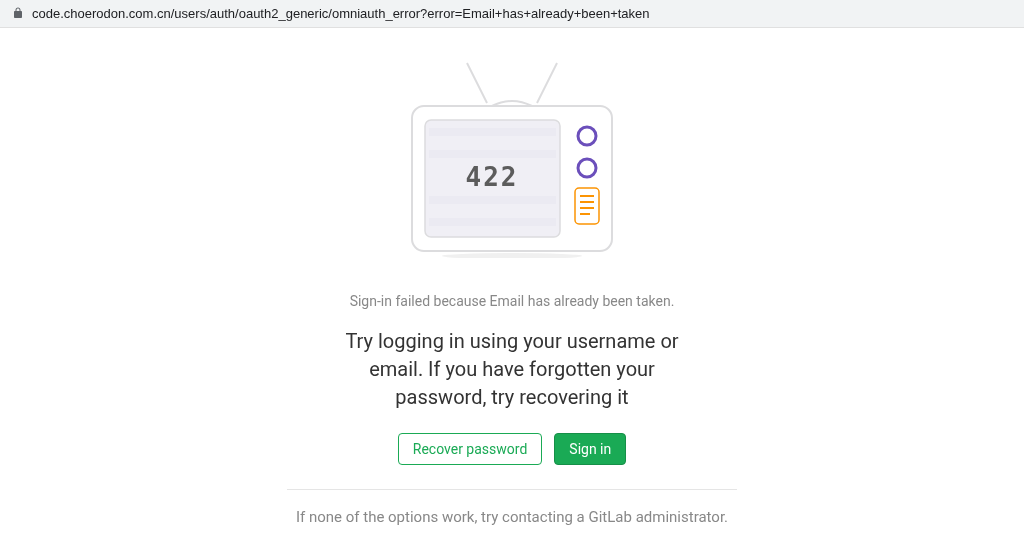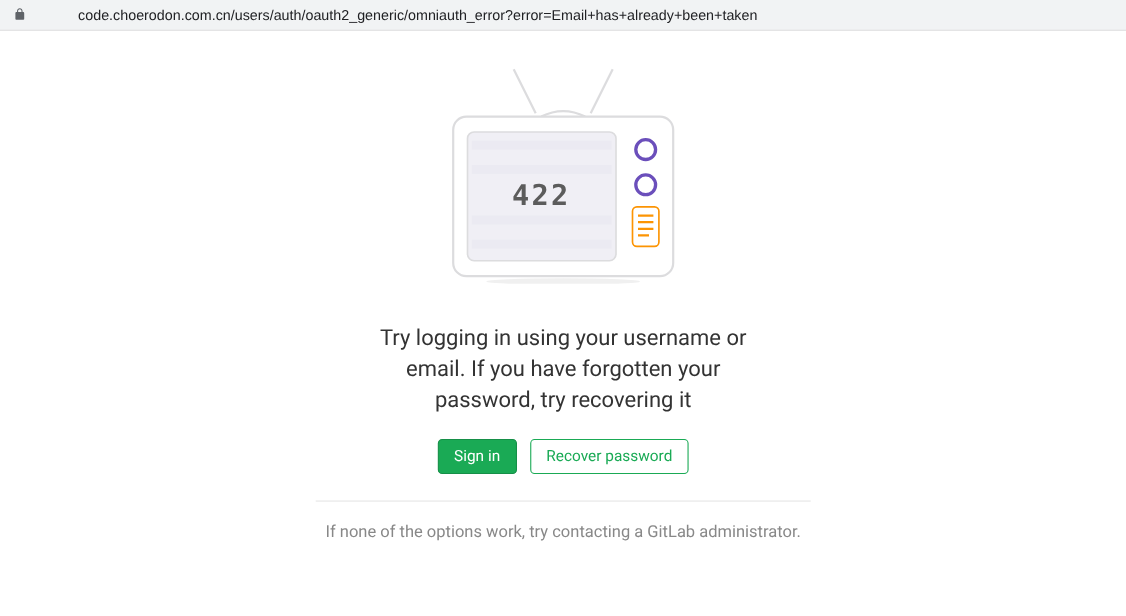--- a/index.html
+++ b/index.html
@@ -14,21 +14,20 @@
       height: 560px;
       overflow: hidden;
     }
     .address-bar {
       background: #f1f3f4;
       border-bottom: 1px solid #e0e0e0;
       padding: 4px 12px;
       display: flex;
       align-items: center;
       height: 28px;
-      gap: 39px;
     }
     .lock-icon {
       width: 12px;
       height: 12px;
       margin-right: 8px;
       color: #5f6368;
     }
     .url-text {
       font-size: 13px;
       color: #202124;
@@ -140,23 +139,24 @@
       <rect x="168" y="130" width="24" height="36" rx="4" fill="none" stroke="#fc9403" stroke-width="1.5"></rect>
       <line x1="173" y1="138" x2="187" y2="138" stroke="#fc9403" stroke-width="2"></line>
       <line x1="173" y1="144" x2="187" y2="144" stroke="#fc9403" stroke-width="2"></line>
       <line x1="173" y1="150" x2="187" y2="150" stroke="#fc9403" stroke-width="2"></line>
       <line x1="173" y1="156" x2="183" y2="156" stroke="#fc9403" stroke-width="2"></line>
 
       <ellipse cx="105" cy="198" rx="70" ry="3" fill="#f0f0f0"></ellipse>
     </svg>
   </div>
 
+  <p class="error-subtitle">Sign-in failed because Email has already been taken.</p>
   <p class="help-text">Try logging in using your username or email. If you have forgotten your password, try recovering it</p>
 
   <div class="button-row">
+    <button class="btn btn-secondary">Recover password</button>
     <button class="btn btn-primary">Sign in</button>
-    <button class="btn btn-secondary">Recover password</button>
   </div>
 
   <div class="divider"></div>
 
   <p class="footer-text">If none of the options work, try contacting a GitLab administrator.</p>
 </div>
 
 </body></html>

